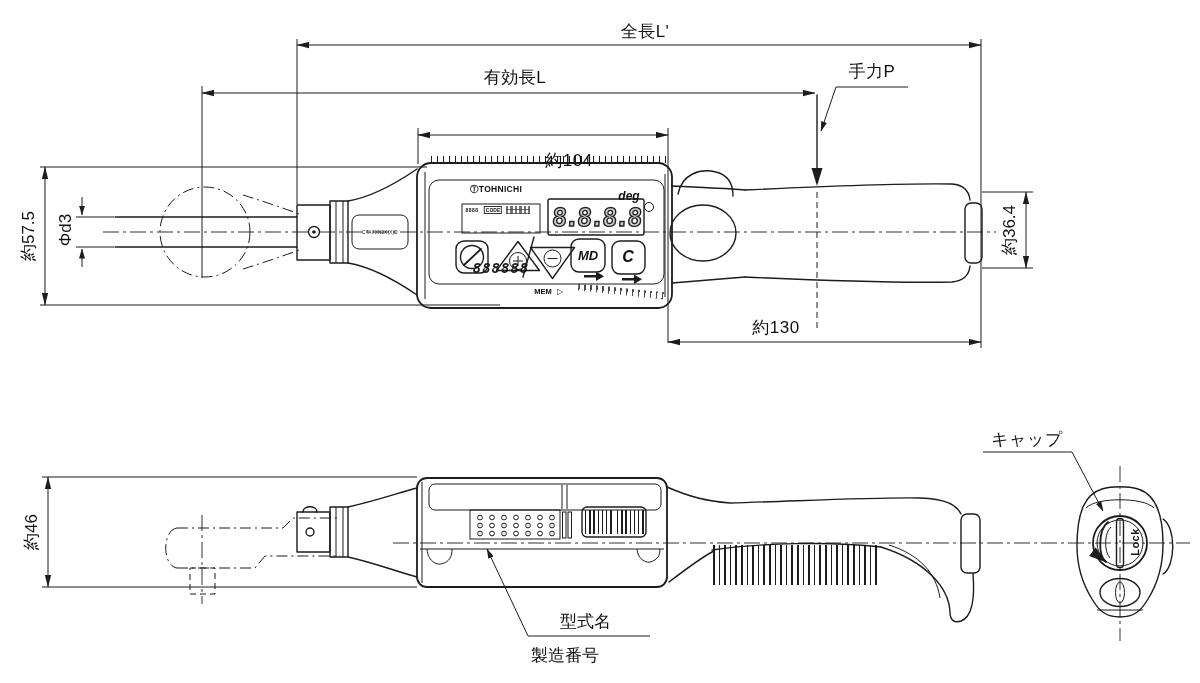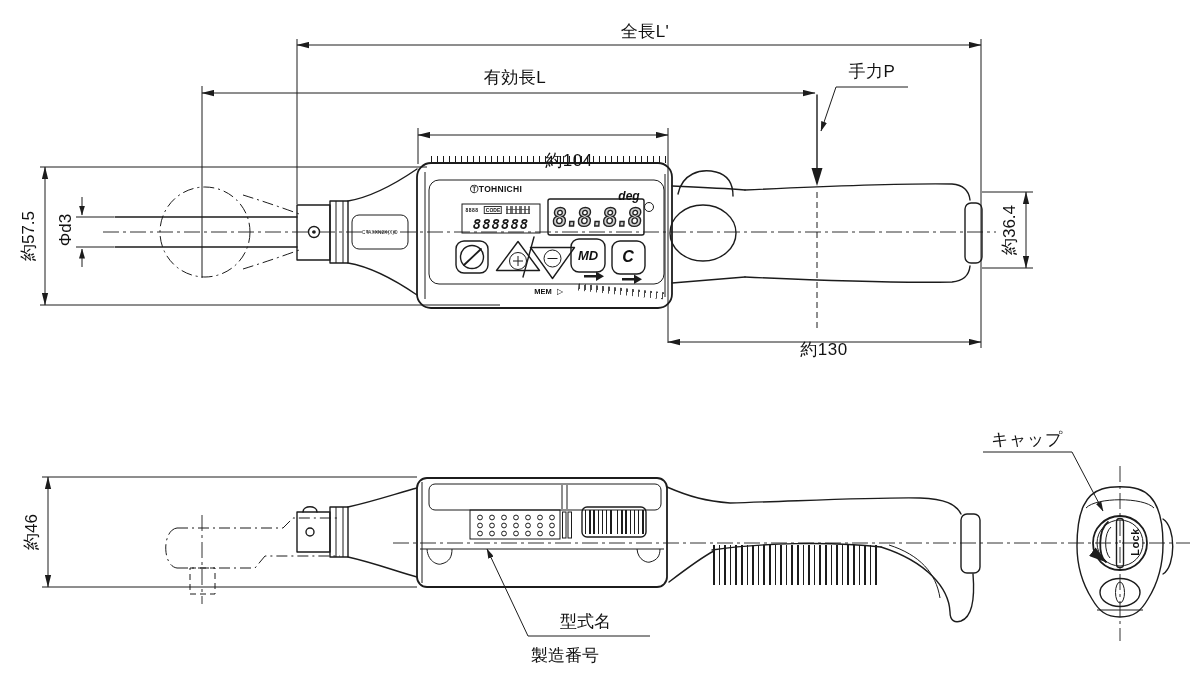--- a/index.html
+++ b/index.html
@@ -18,21 +18,21 @@
        font-size:17px;letter-spacing:.5px;}
   .lblL{position:absolute;transform:translate(0,-50%);white-space:nowrap;font-size:17px;padding-left:24px;}
   .rot{position:absolute;transform:translate(-50%,-50%) rotate(-90deg);white-space:nowrap;font-size:17px;}
   .tiny{position:absolute;transform:translate(-50%,-50%);white-space:nowrap;}
   .brand{font-size:8.5px;font-weight:bold;letter-spacing:.3px;}
   .deg{font-size:12px;font-weight:bold;font-style:italic;text-align:right;}
   .lcdMain{font-family:"DejaVu Sans Mono",monospace;font-size:25px;font-weight:bold;
            letter-spacing:-2.5px;color:#cfcfcf;-webkit-text-stroke:1.4px #222;
            transform:translate(-50%,-50%) skewX(-4deg);}
   .lcdSub{font-family:"DejaVu Sans Mono",monospace;font-size:14px;font-weight:bold;font-style:italic;
-          letter-spacing:1px;color:#161616;}
+          letter-spacing:1px;color:#161616;margin-top:44px;}
   .seg8{font-size:5px;font-weight:bold;letter-spacing:.5px;}
   .code{font-size:5px;font-weight:bold;border:.5px solid #333;padding:0 1px;}
   .unitmarks{position:absolute;width:24px;height:8px;
     background:repeating-linear-gradient(0deg,#444 0 1.2px,transparent 1.2px 4px),
                repeating-linear-gradient(90deg,#444 0 2.5px,transparent 2.5px 4.5px);
     background-blend-mode:multiply;opacity:.75;}
   .plate{font-size:4.6px;letter-spacing:.2px;}
   .btnTxt{font-weight:bold;font-style:italic;text-align:center;}
   .memTxt{font-size:7.5px;font-weight:bold;}
   .lock{font-size:11px;font-weight:bold;letter-spacing:.5px;}
@@ -270,21 +270,21 @@
 <div class="stripsV" style="left:431px;top:156px;width:236px;height:7px;"></div>
 <div class="stripsV" style="left:578px;top:288px;width:88px;height:7px;transform:rotate(6deg);opacity:.8;"></div>
 <div class="stripsDense" style="left:585px;top:510px;width:27px;height:24px;"></div>
 <div class="stripsDense" style="left:617px;top:510px;width:27px;height:24px;"></div>
 <div class="ribs" style="left:713px;top:545px;width:168px;height:40px;"></div>
 
 <span class="lbl" style="left:645px;top:31px;">全長L'</span>
 <span class="lbl" style="left:515px;top:77px;">有効長L</span>
 <span class="lbl" style="left:569px;top:119px;margin-top:41px;">約104</span>
 <span class="lbl" style="left:872px;top:71px;">手力P</span>
-<span class="lbl" style="left:824px;top:327px;margin-top:22px;">約130</span>
+<span class="lbl" style="left:776px;top:327px;">約130</span>
 <span class="rot" style="left:28px;top:236px;">約57.5</span>
 <span class="rot" style="left:66px;top:230px;">Φd3</span>
 <span class="rot" style="left:1009px;top:230px;">約36.4</span>
 <span class="rot" style="left:31px;top:532px;">約46</span>
 <span class="lbl" style="left:1027px;top:439px;">キャップ</span>
 <span class="lblL" style="left:536px;top:621px;">型式名</span>
 <span class="lblL" style="left:507px;top:655px;">製造番号</span>
 
 <span class="lblL brand" style="left:446px;top:190px;"><span>Ⓣ</span><span>TOHNICHI</span></span>
 <span class="tiny deg" style="left:629px;top:196px;">deg</span>

